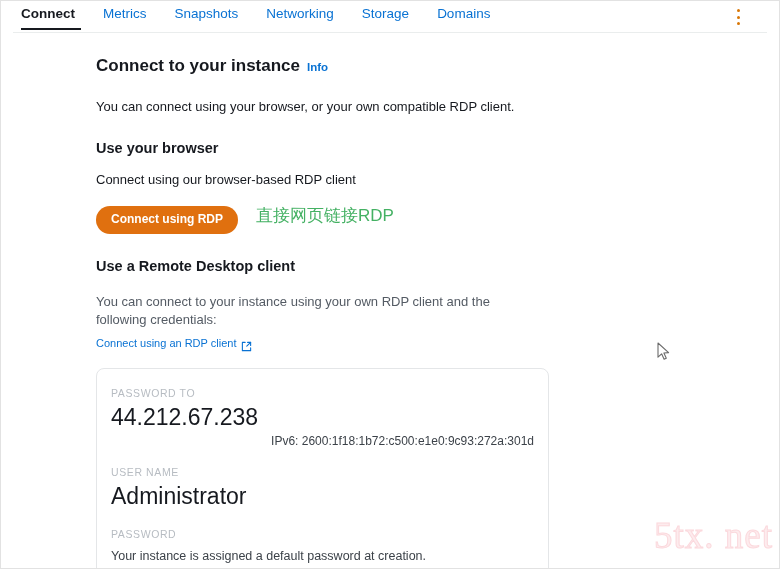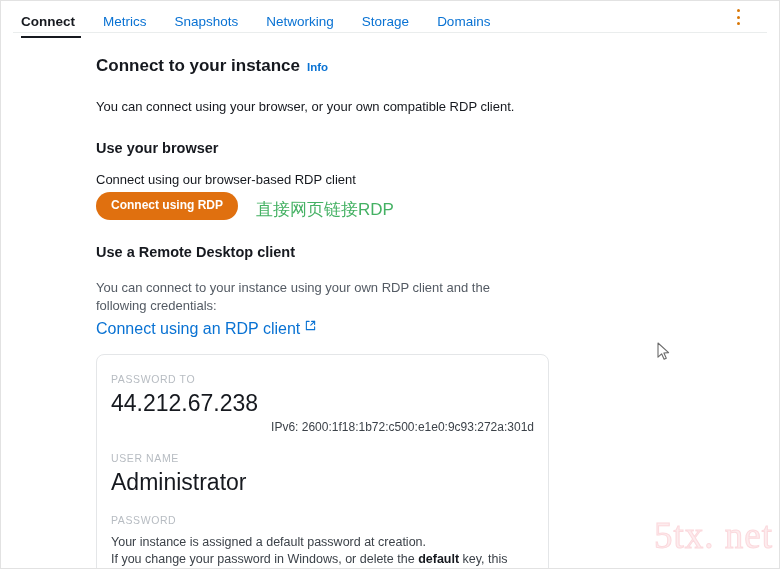--- a/index.html
+++ b/index.html
@@ -17,21 +17,21 @@
     box-sizing: border-box;
     border: 1px solid #e2e2e2;
   }
 
   
   .tabbar {
     position: relative;
     height: 32px;
     display: flex;
     align-items: flex-start;
-    padding: 8px 14px 0 12px;
+    padding: 0 14px 0 12px;
     box-sizing: border-box;
   }
   .tabbar-underline {
     position: absolute;
     left: 12px;
     right: 12px;
     top: 31px;
     height: 1px;
     background: #eaeded;
   }
@@ -117,23 +117,23 @@
   p.section-desc {
     font-size: 13px;
     color: #16191f;
     margin: 13px 0 0 0;
     line-height: 18px;
   }
 
   
   .btn-row {
     display: flex;
-    align-items: flex-end;
+    align-items: flex-start;
     gap: 18px;
-    margin-top: 3px;
+    margin-top: 17px;
   }
   .btn-rdp {
     background: #e0700f;
     color: #ffffff;
     font-size: 12px;
     font-weight: bold;
     border: none;
     border-radius: 14px;
     padding: 7px 15px 8px 15px;
     cursor: pointer;
@@ -150,24 +150,24 @@
   
   p.client-desc {
     font-size: 13px;
     color: #545b64;
     margin: 17px 0 0 0;
     line-height: 18px;
     max-width: 432px;
   }
   a.ext-link {
     display: inline-flex;
-    align-items: flex-start;
+    align-items: flex-end;
     gap: 5px;
     color: #0972d3;
-    font-size: 16px;
+    font-size: 11px;
     text-decoration: none;
     margin-top: 5px;
     line-height: 18px;
     cursor: pointer;
   }
   a.ext-link svg { display: block; }
 
   
   .cred-card {
     margin-top: 16px;

